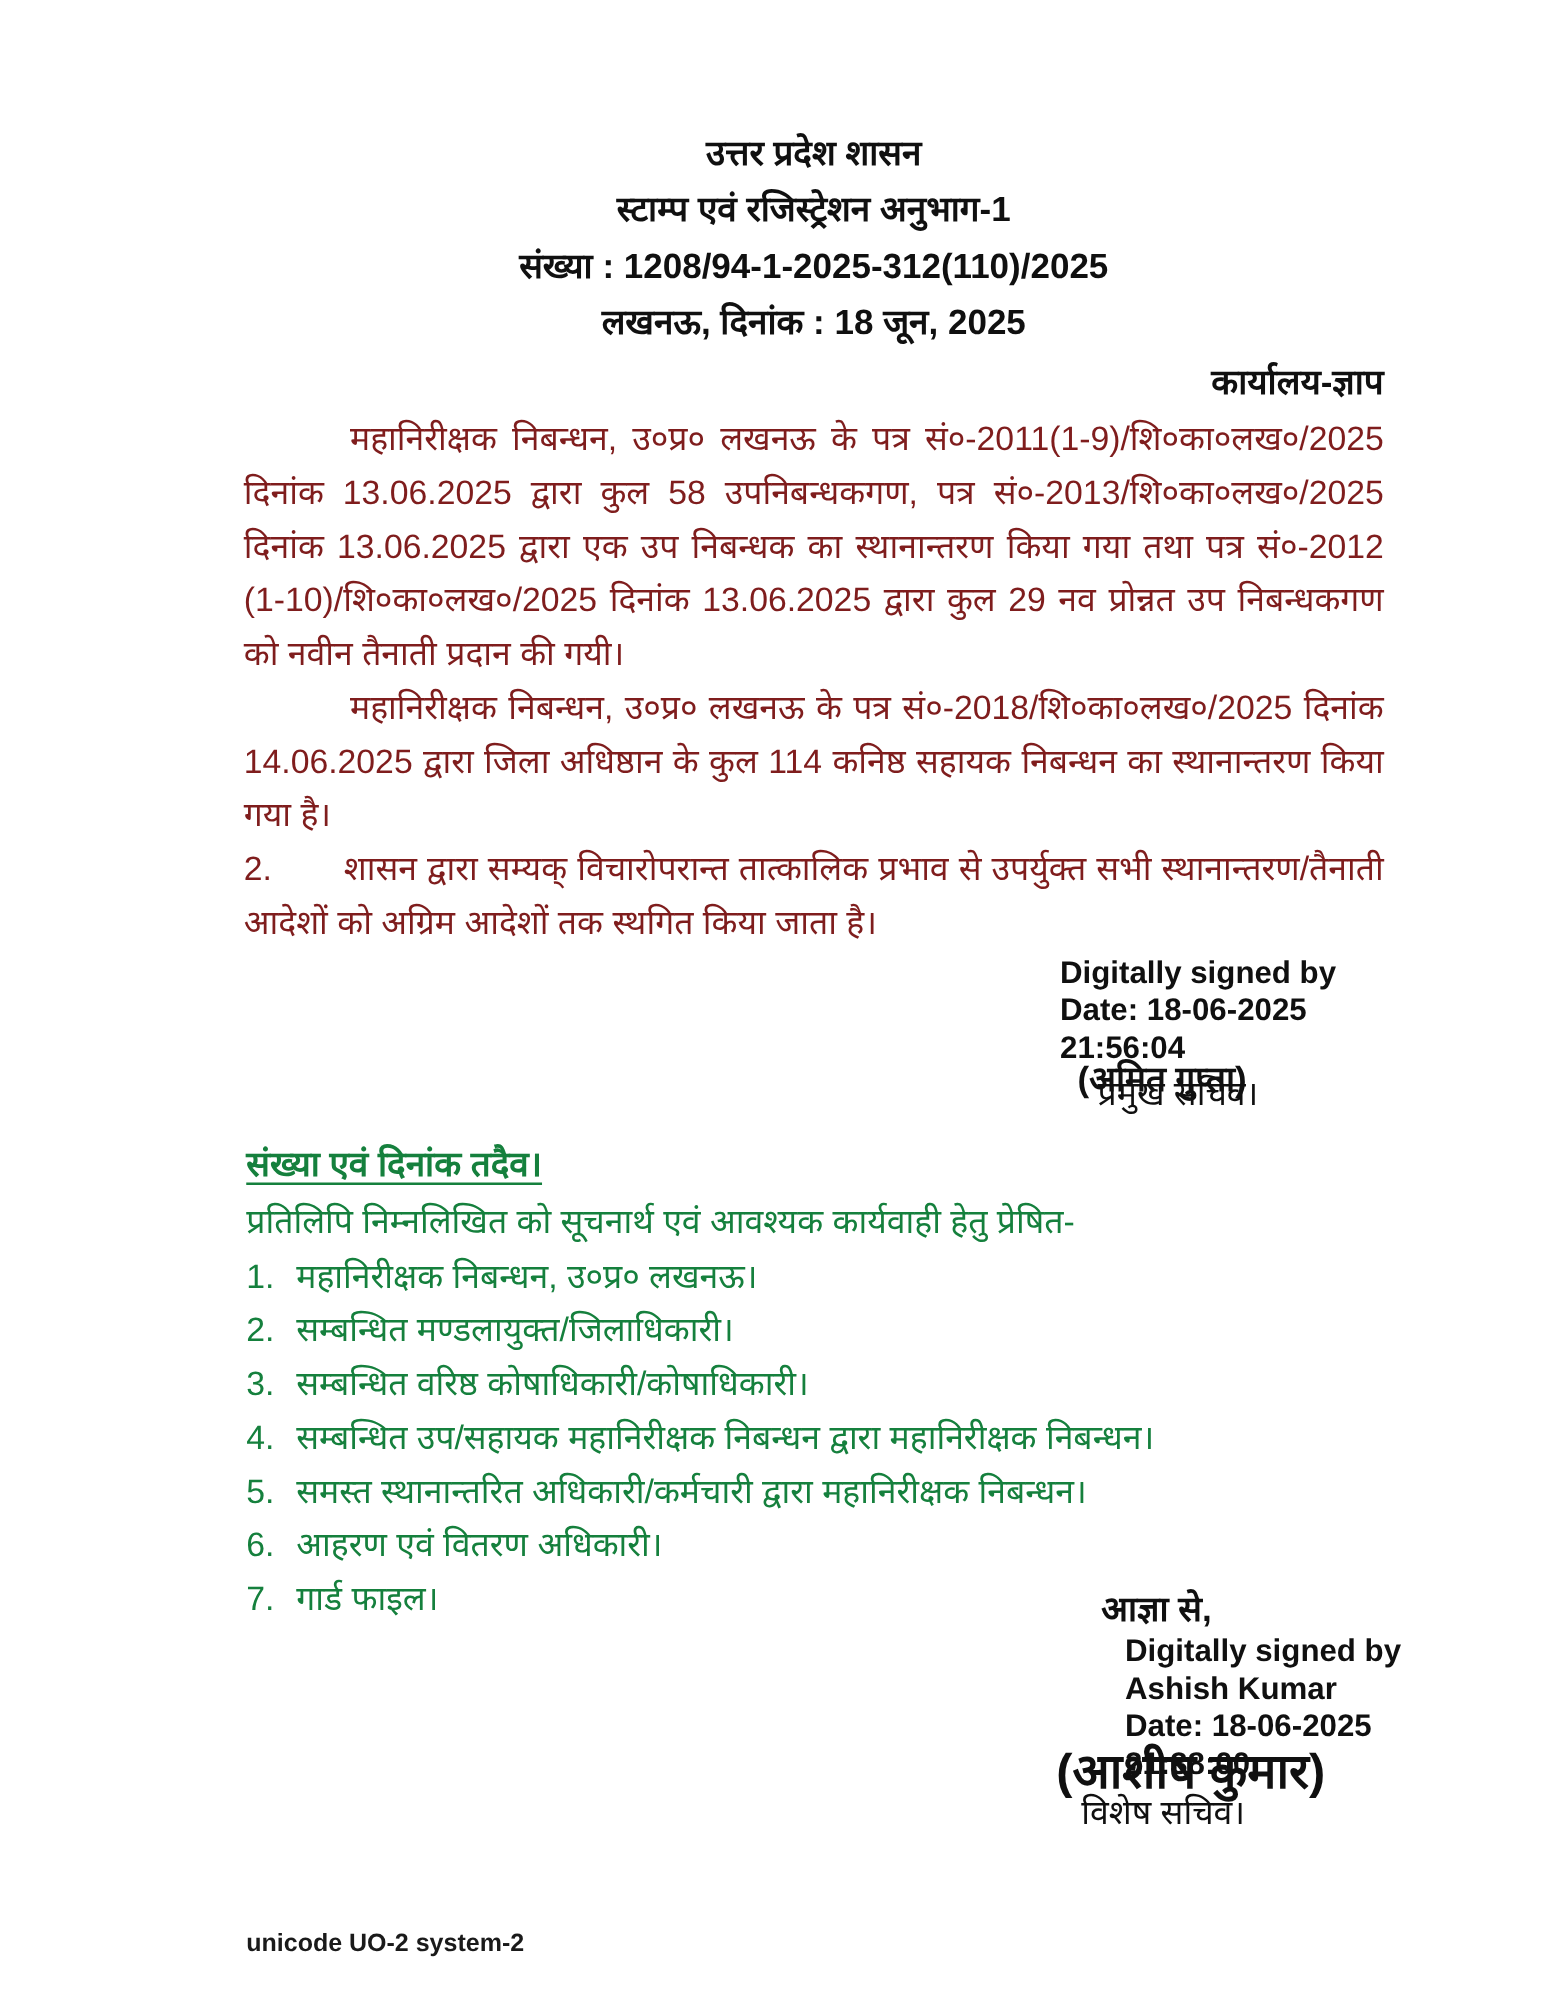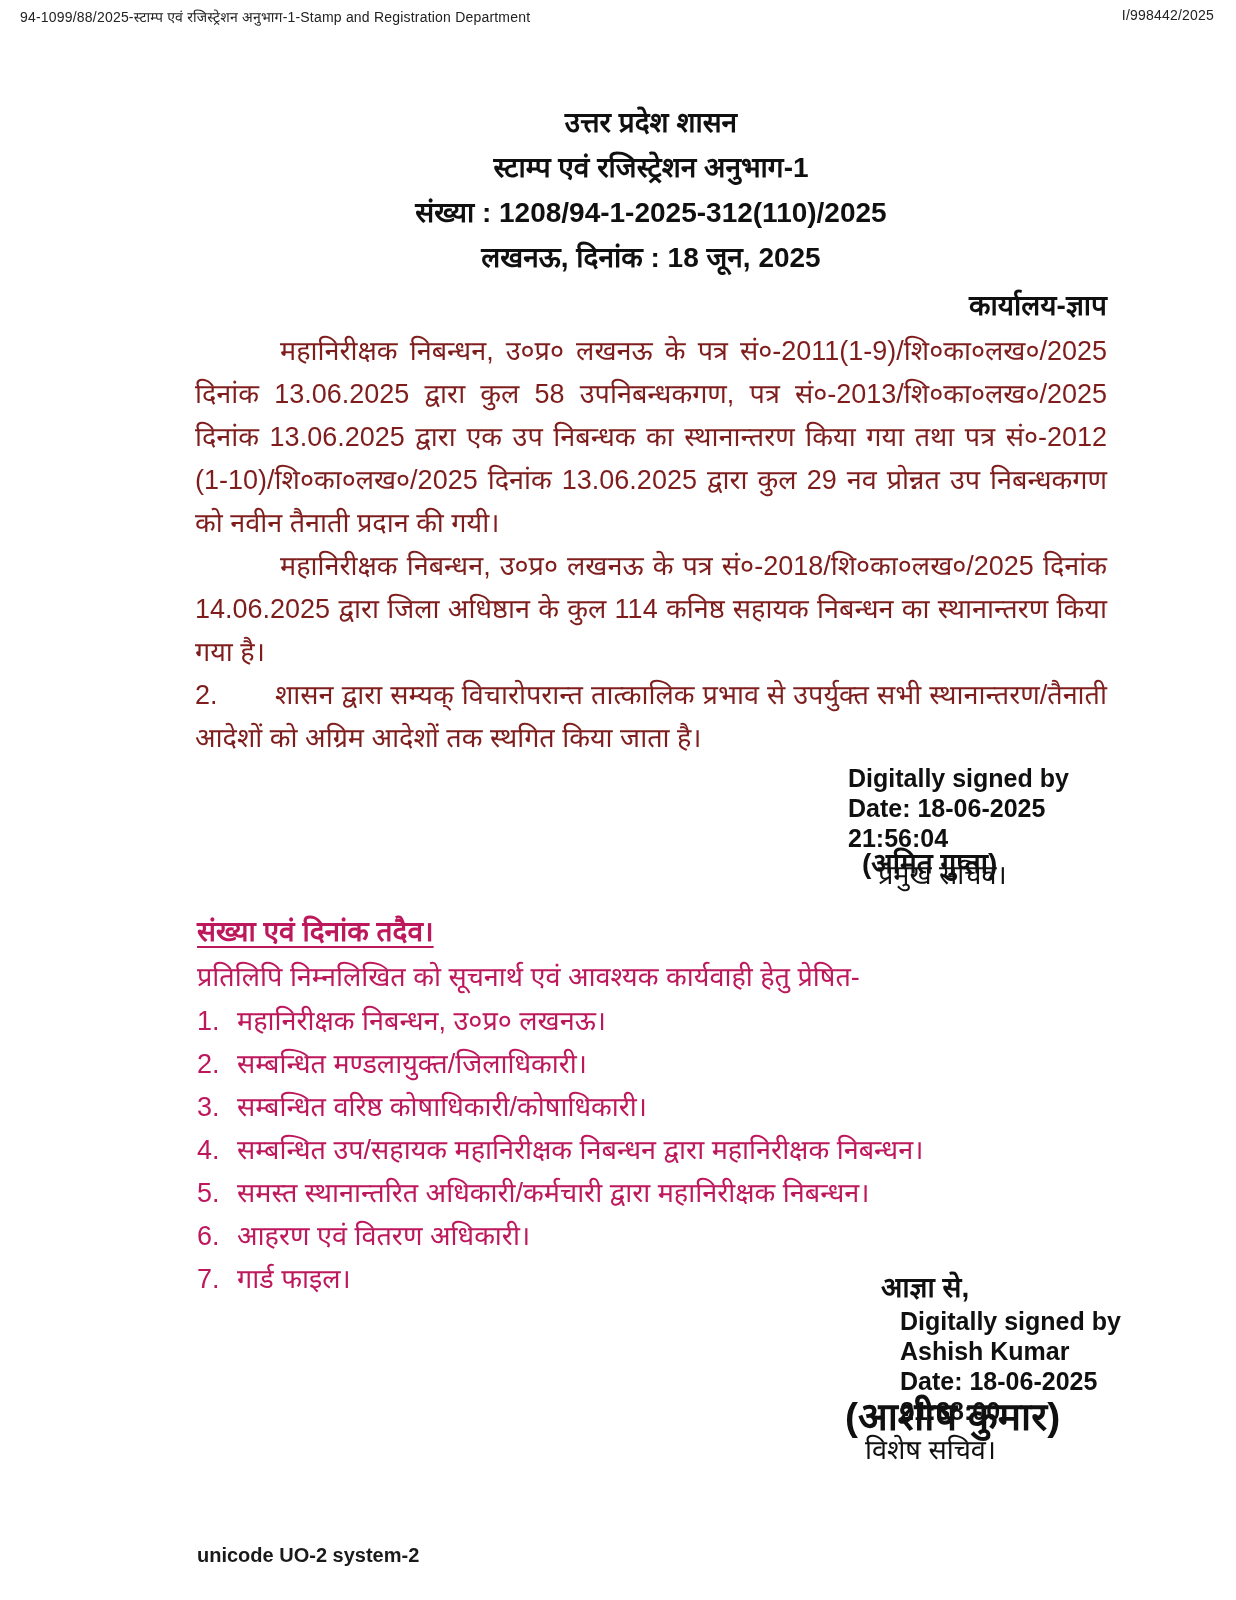--- a/index.html
+++ b/index.html
@@ -114,21 +114,21 @@
     white-space: nowrap;
   }
   
   .copy-section {
     position: absolute;
     left: 197px;
     top: 910px;
     width: 780px;
     font-size: 27px;
     line-height: 43px;
-    color: #be185d;
+    color: #15803d;
   }
   .copy-heading {
     font-weight: bold;
     font-size: 28px;
     text-decoration: underline;
     text-underline-offset: 5px;
     margin-bottom: 3px;
   }
   .copy-intro { margin-bottom: 1px; }
   .copy-item { white-space: nowrap; }
@@ -144,24 +144,20 @@
     font-size: 20px;
     font-weight: bold;
     color: #1a1a1a;
   }
 </style>
 </head>
 <body>
 
 <div class="page">
 
-  <header class="doc-header">
-    <span>94-1099/88/2025-स्टाम्प एवं रजिस्ट्रेशन अनुभाग-1-Stamp and Registration Department</span>
-    <span>I/998442/2025</span>
-  </header>
 
   <section class="title-block">
     <div>उत्तर प्रदेश शासन</div>
     <div>स्टाम्प एवं रजिस्ट्रेशन अनुभाग-1</div>
     <div>संख्या : 1208/94-1-2025-312(110)/2025</div>
     <div>लखनऊ, दिनांक : 18 जून, 2025</div>
     <div class="subject">कार्यालय-ज्ञाप</div>
   </section>
 
   <section class="body-text">

